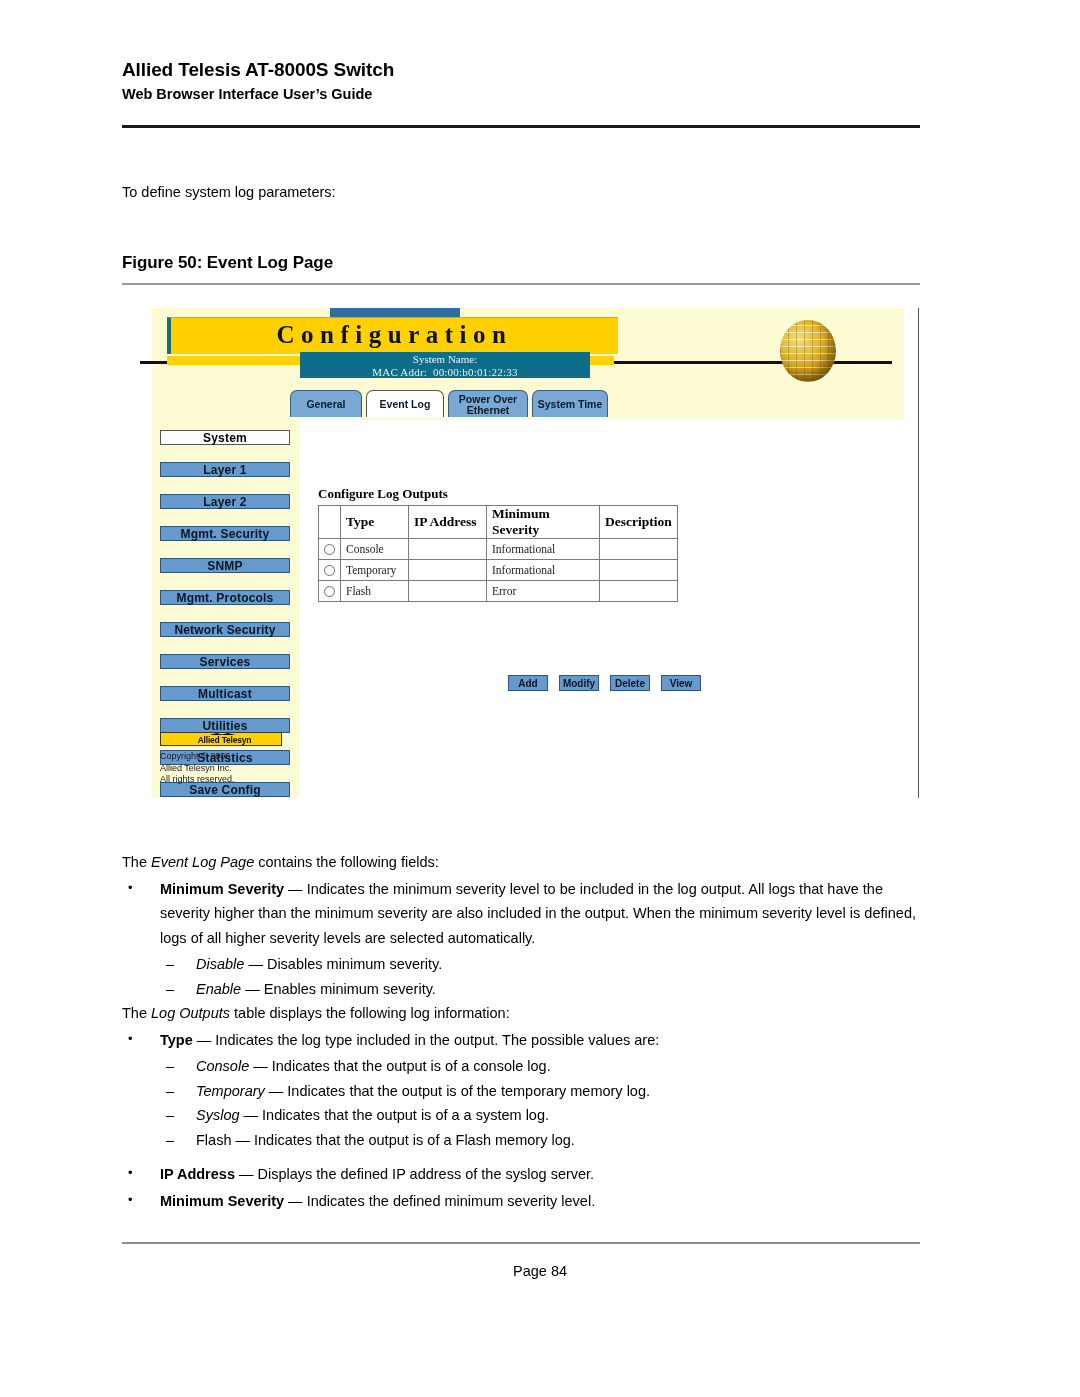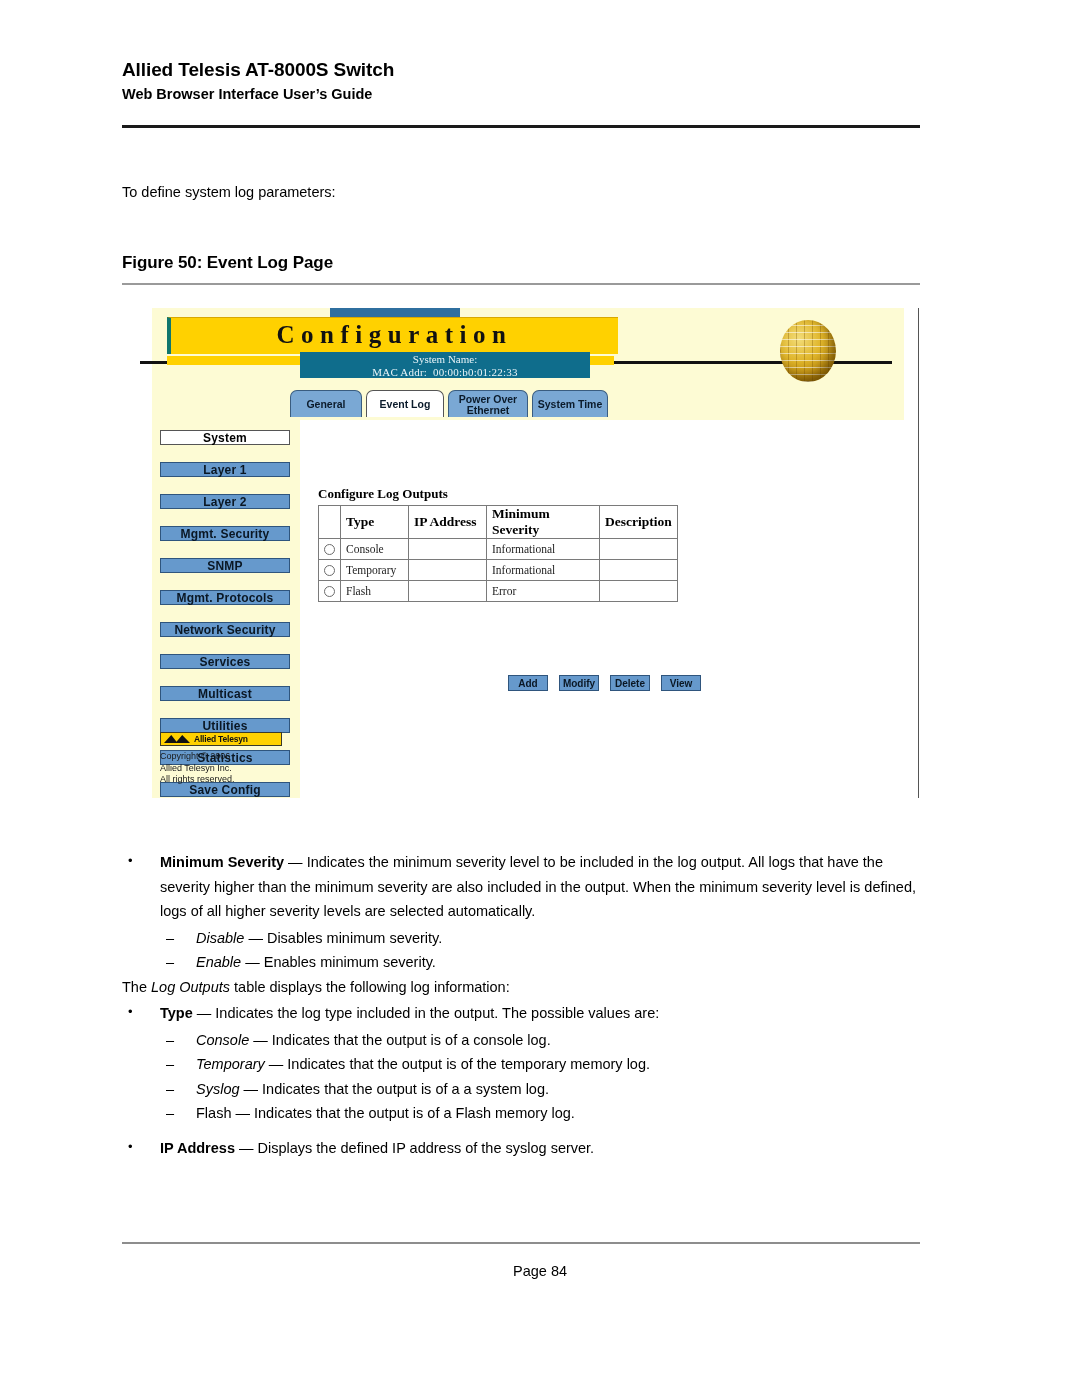--- a/index.html
+++ b/index.html
@@ -103,21 +103,21 @@
     font-size:12px;font-weight:bold;color:#0a1724;
     display:flex;align-items:center;justify-content:center;
     letter-spacing:.2px;box-sizing:border-box;
   }
   .side-btn.sel{background:#ffffff;border-color:#555;color:#000;}
 
   
   .logo-box{
     position:absolute;left:20px;top:424px;width:122px;height:14px;
     background:#ffd100;border:1.5px solid #3a3a2a;
-    display:flex;align-items:center;box-sizing:border-box;padding-left:3px;
+    display:flex;align-items:center;box-sizing:border-box;padding-left:3px;flex-direction:column;
   }
   .logo-mark{width:26px;height:8px;background:#111;
     clip-path:polygon(0 100%,28% 0,52% 100%,44% 100%,70% 0,100% 100%);}
   .logo-text{font-size:8.5px;font-weight:bold;color:#111;margin-left:4px;letter-spacing:-.2px;}
   .copy{position:absolute;left:20px;top:443px;width:140px;font-size:9px;line-height:11.5px;color:#1a1a1a;}
 
   
   .panel{position:absolute;left:18px;top:24px;margin-top:42px;}
   .panel-title{font-family:"Liberation Serif", serif;font-weight:bold;font-size:13px;margin-bottom:3px;}
   table.log{border-collapse:collapse;font-family:"Liberation Serif", serif;}
@@ -275,35 +275,37 @@
         <div>Copyright © 2006</div>
         <div>Allied Telesyn Inc.</div>
         <div>All rights reserved.</div>
       </div>
 
     </div>
   </div>
 
   <div class="body">
 
+    <p class="para"><span>The </span><span class="i">Event Log Page</span><span> contains the following fields:</span></p>
 
     <p class="bullet"><span class="b">Minimum Severity</span><span> — Indicates the minimum severity level to be included in the log output. All logs that have the severity higher than the minimum severity are also included in the output. When the minimum severity level is defined, logs of all higher severity levels are selected automatically.</span></p>
 
     <p class="dash"><span class="i">Disable</span><span> — Disables minimum severity.</span></p>
     <p class="dash"><span class="i">Enable</span><span> — Enables minimum severity.</span></p>
 
     <p class="para"><span>The </span><span class="i">Log Outputs</span><span> table displays the following log information:</span></p>
 
     <p class="bullet"><span class="b">Type</span><span> — Indicates the log type included in the output. The possible values are:</span></p>
 
     <p class="dash"><span class="i">Console</span><span> — Indicates that the output is of a console log.</span></p>
     <p class="dash"><span class="i">Temporary</span><span> — Indicates that the output is of the temporary memory log.</span></p>
     <p class="dash"><span class="i">Syslog</span><span> — Indicates that the output is of a a system log.</span></p>
     <p class="dash"><span>Flash</span><span> — Indicates that the output is of a Flash memory log.</span></p>
 
     <p class="bullet" style="margin-top:10px;"><span class="b">IP Address</span><span> — Displays the defined IP address of the syslog server.</span></p>
+    <p class="bullet"><span class="b">Minimum Severity</span><span> — Indicates the defined minimum severity level.</span></p>
 
   </div>
 
   <div class="rule-bot"></div>
   <div class="pagenum">Page 84</div>
 
 </div>
 
 </body></html>

